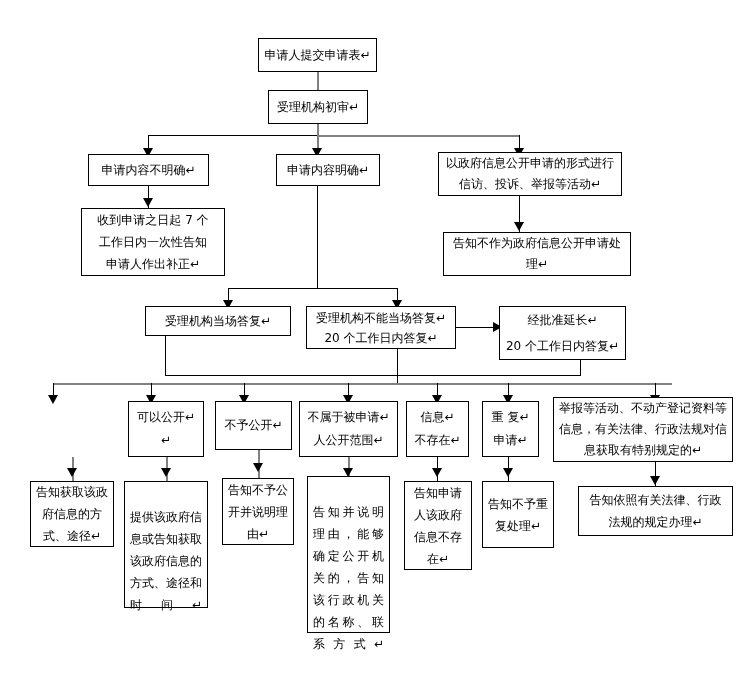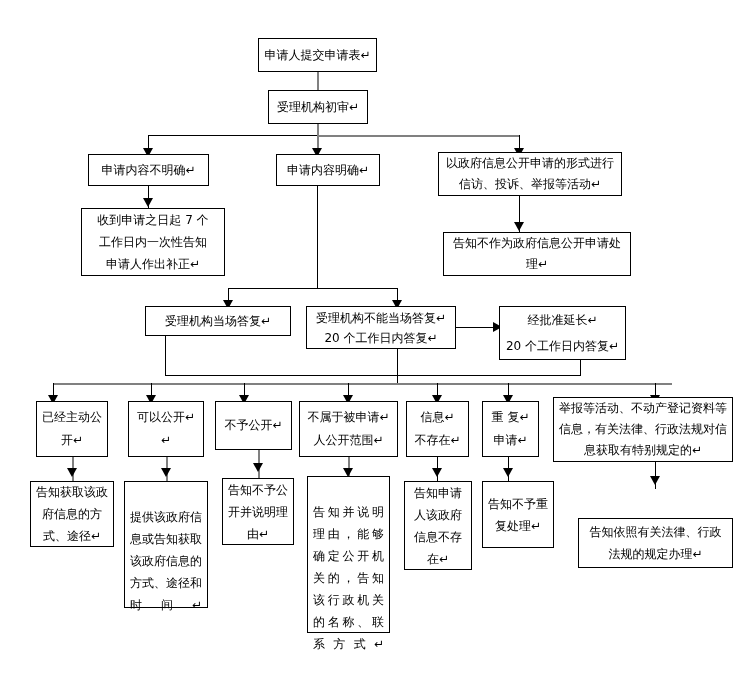--- a/index.html
+++ b/index.html
@@ -183,23 +183,20 @@
   <div class="node" style="left:306px; top:306px; width:150px; height:43px; line-height:20px;">
     <span class="inner">受理机构不能当场答复↵
 20 个工作日内答复↵</span>
   </div>
 
   <div class="node" style="left:499px; top:306px; width:127px; height:54px; line-height:26px;">
     <span class="inner">经批准延长↵
 20 个工作日内答复↵</span>
   </div>
 
-  <div class="node" style="left:36px; top:401px; width:72px; height:56px; line-height:23px;">
-    <span class="inner">已经主动公开↵</span>
-  </div>
 
   <div class="node" style="left:128px; top:401px; width:76px; height:56px; line-height:23px;">
     <span class="inner">可以公开↵
 ↵</span>
   </div>
 
   <div class="node" style="left:215px; top:401px; width:77px; height:49px; line-height:23px;">
     <span class="inner">不予公开↵</span>
   </div>
 
@@ -239,17 +236,17 @@
   </div>
 
   <div class="node" style="left:404px; top:481px; width:68px; height:89px; line-height:22px;">
     <span class="inner">告知申请人该政府信息不存在↵</span>
   </div>
 
   <div class="node" style="left:482px; top:481px; width:72px; height:67px; line-height:22px;">
     <span class="inner">告知不予重复处理↵</span>
   </div>
 
-  <div class="node" style="left:578px; top:518px; width:155px; height:50px; line-height:22px; padding:15px 6px;">
+  <div class="node" style="left:578px; top:486px; width:155px; height:50px; line-height:22px; padding:15px 6px;">
     <span class="inner">告知依照有关法律、行政法规的规定办理↵</span>
   </div>
 
 </div>
 
 </body></html>

